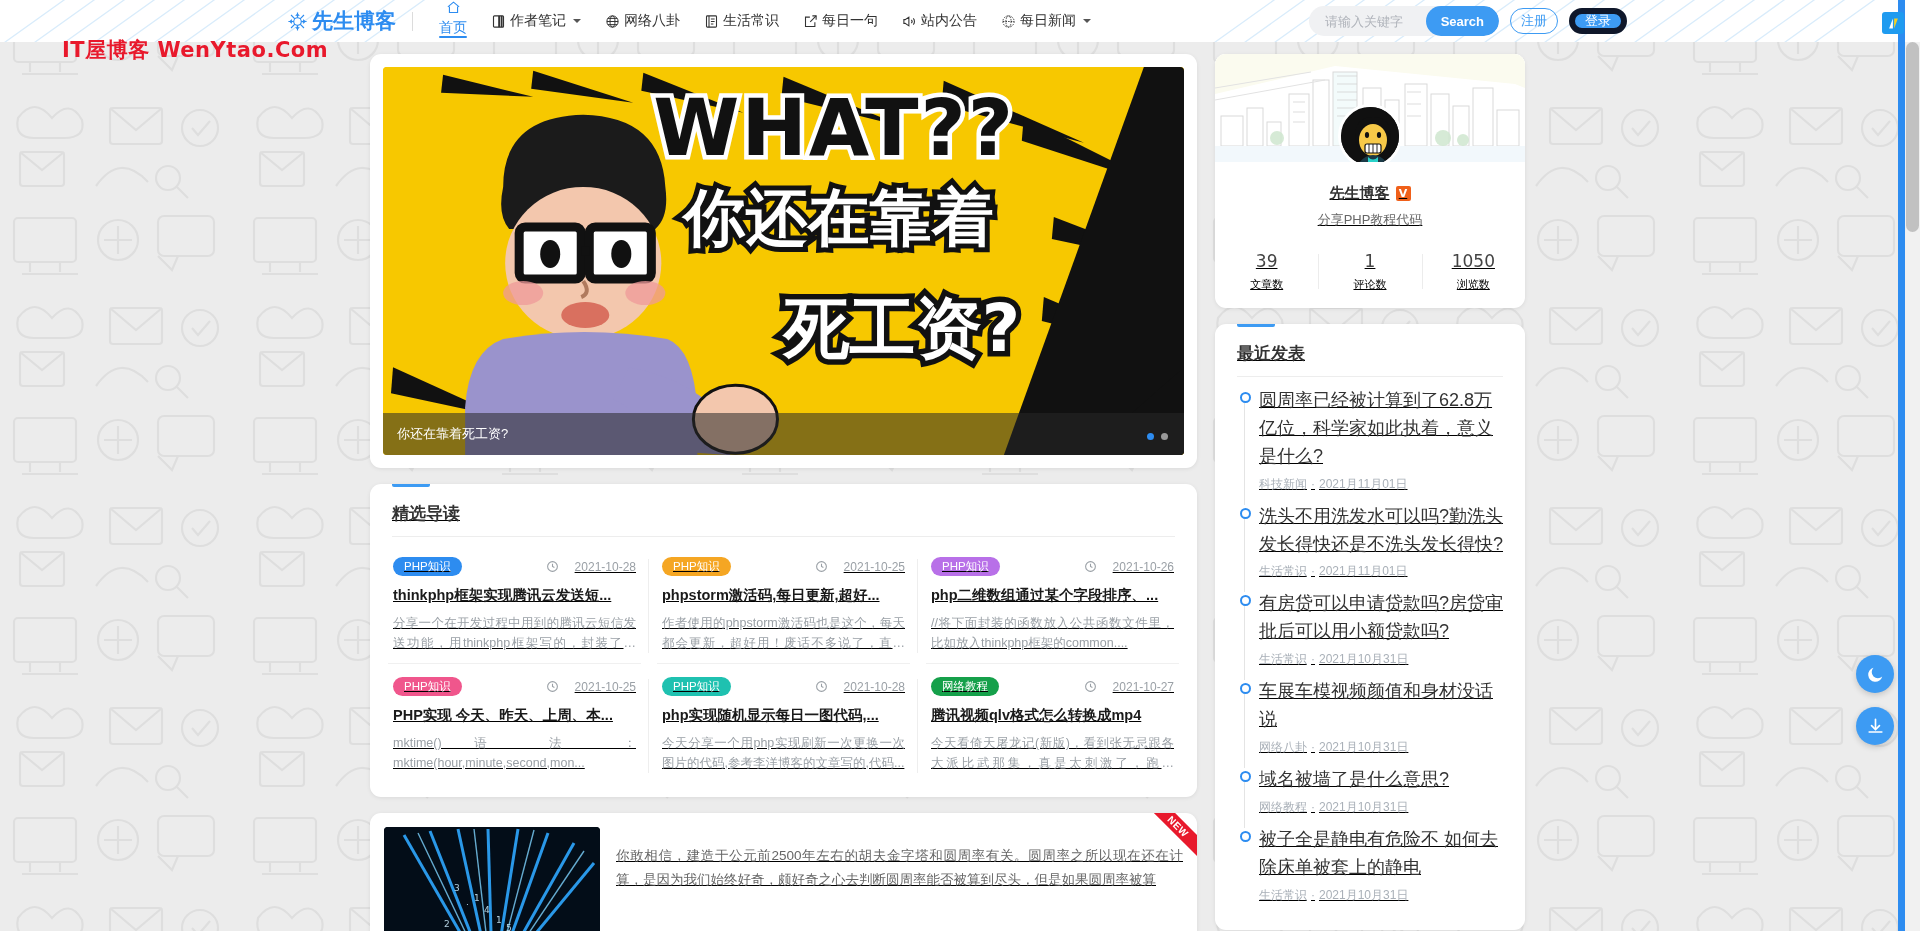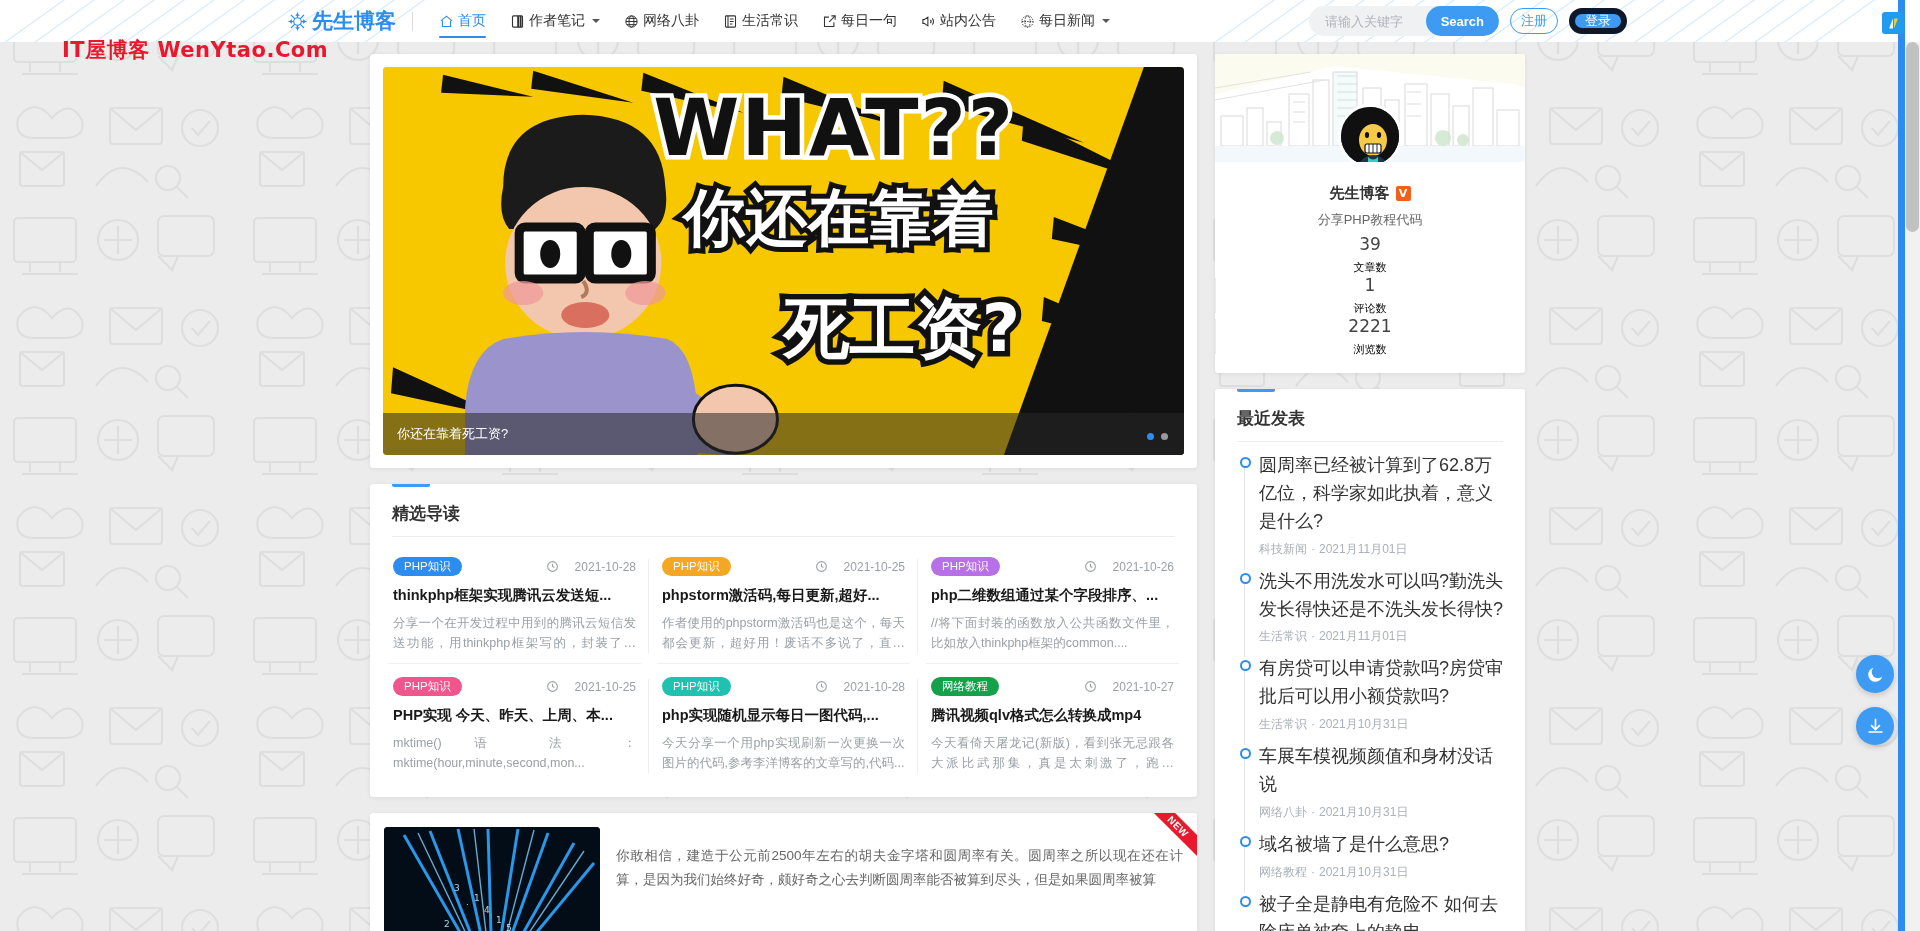--- a/index.html
+++ b/index.html
@@ -49,21 +49,21 @@
   #logo-sep{
     width:1px;height:19px;background:#dcdcdc;margin:0 14px 0 16px;
   }
   nav#mainnav{ display:flex; align-items:center; gap:0px; }
   nav#mainnav .nav-item{
     display:flex; align-items:center; gap:4px;
     font-size:14px; color:#333;
     padding:0 12px; height:42px;
     position:relative; cursor:pointer; white-space:nowrap;
   }
-  nav#mainnav .nav-item.active{ color:#2d8cf0; }
+  nav#mainnav .nav-item.active{ color:#2d8cf0;flex-direction:column; }
   nav#mainnav .nav-item.active:after{
     content:""; position:absolute; left:12px; right:12px; bottom:4px;
     height:2px; background:#2d8cf0; border-radius:1px;
   }
   nav#mainnav .nav-ico{
     width:15px;height:15px;display:inline-flex;align-items:center;justify-content:center;
   }
   .caret{
     width:0;height:0;border-left:4px solid transparent;border-right:4px solid transparent;
     border-top:4px solid #555; margin-left:3px;
@@ -114,22 +114,22 @@
     z-index:10;
     overflow:hidden;
   }
   #wrap{
     width:1180px; margin:0 auto; padding-top:12px;
     display:flex; gap:18px; align-items:flex-start;
   }
   #left-col{ width:827px; flex:none; }
   #right-col{ width:310px; flex:none; }
   .card{
-    background:#fff; border-radius:3px; box-shadow:0 1px 4px rgba(0,0,0,.08);
-    overflow:hidden; margin-bottom:16px;
+    background:#fff; border-radius:11px; box-shadow:0 1px 4px rgba(0,0,0,.08);
+    overflow:hidden; margin-bottom:16px;text-decoration:underline;
   }
   
   #carousel-card{ padding:13px; }
   #carousel{
     position:relative; width:100%; height:388px; border-radius:4px; overflow:hidden;
     background:#f7c600;
   }
   #slide{ position:absolute; inset:0; }
   #slide .comic{ position:absolute; inset:0; }
   #slide-caption{
@@ -226,21 +226,21 @@
   #profile-name{
     margin-top:22px; text-align:center; font-size:15px; font-weight:bold; color:#333;
     display:flex;align-items:center;justify-content:center;gap:6px;
   }
   #verified{
     background:#f0601a; color:#fff; font-size:11px; font-weight:bold;
     width:15px;height:15px;display:inline-flex;align-items:center;justify-content:center;
     border-radius:2px; font-family:"DejaVu Sans",sans-serif;
   }
   #profile-desc{ text-align:center; font-size:13px; color:#666; margin-top:8px; }
-  #profile-stats{ display:flex; margin-top:5px;flex-direction:column; }
+  #profile-stats{ display:flex; margin-top:22px; }
   .stat{ flex:1; text-align:center; position:relative; }
   .stat + .stat:before{
     content:""; position:absolute; left:0; top:3px; bottom:3px; width:1px; background:#ececec;
   }
   .stat-num{ font-size:17px; color:#444; font-family:"DejaVu Sans",sans-serif; }
   .stat-lab{ font-size:11px; color:#000000; margin-top:6px; }
   
   #recent-list{ padding:10px 22px 16px 22px; }
   .rec{
     position:relative; padding:0 0 10px 22px;
@@ -711,21 +711,21 @@
         <div id="profile-stats">
           <div class="stat">
             <div class="stat-num">39</div>
             <div class="stat-lab">文章数</div>
           </div>
           <div class="stat">
             <div class="stat-num">1</div>
             <div class="stat-lab">评论数</div>
           </div>
           <div class="stat">
-            <div class="stat-num">2221</div>
+            <div class="stat-num">1050</div>
             <div class="stat-lab">浏览数</div>
           </div>
         </div>
       </div>
 
       <div class="card">
         <div class="sec-head">最近发表</div>
         <div class="sec-rule"></div>
         <div id="recent-list">
 

